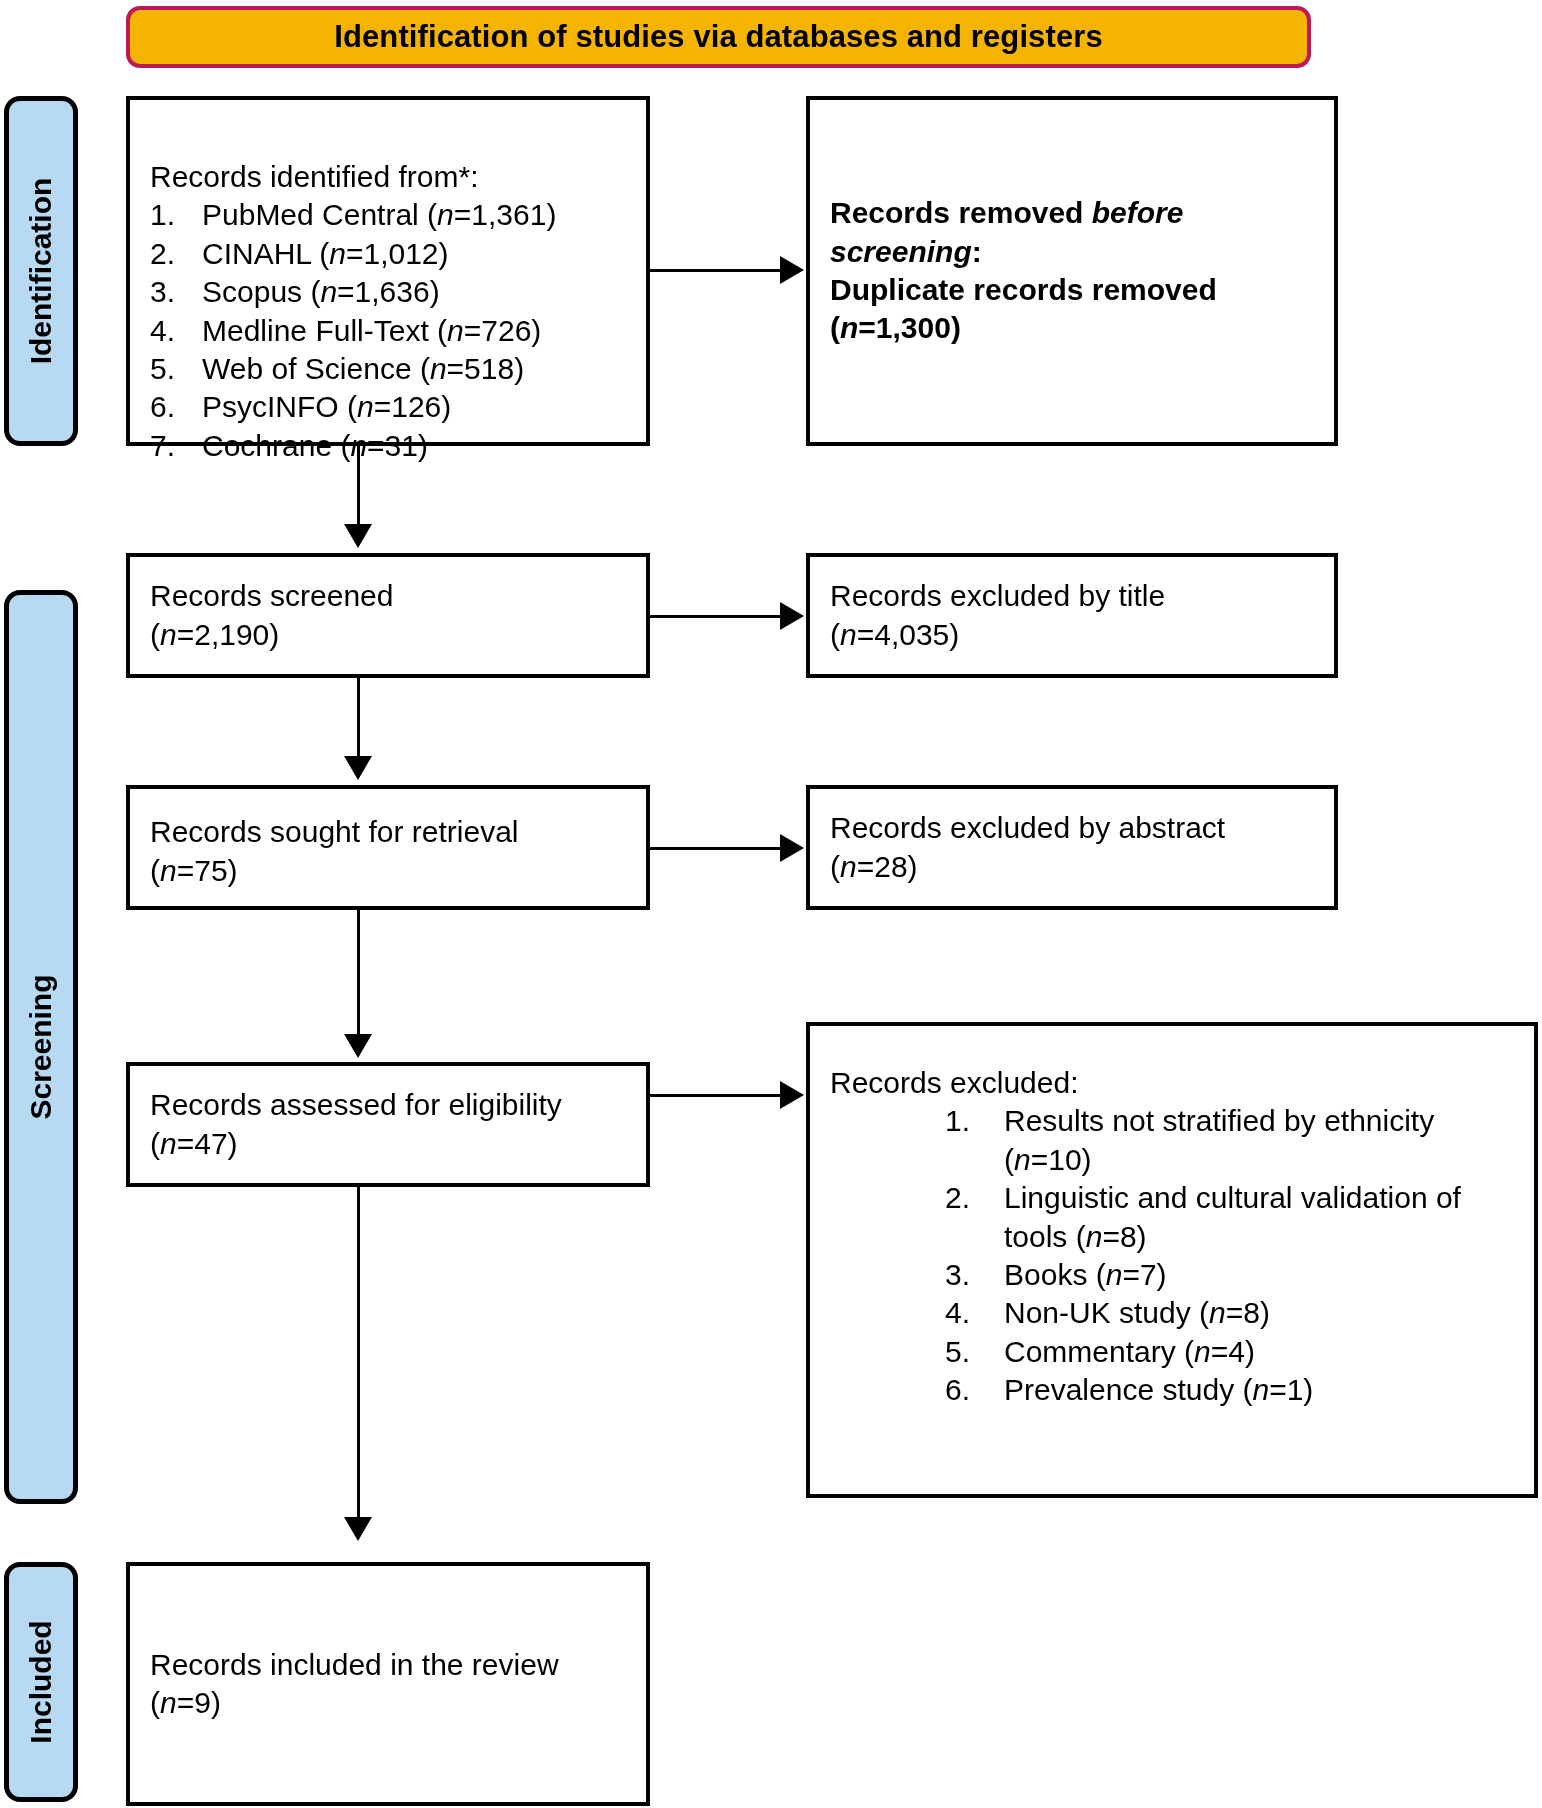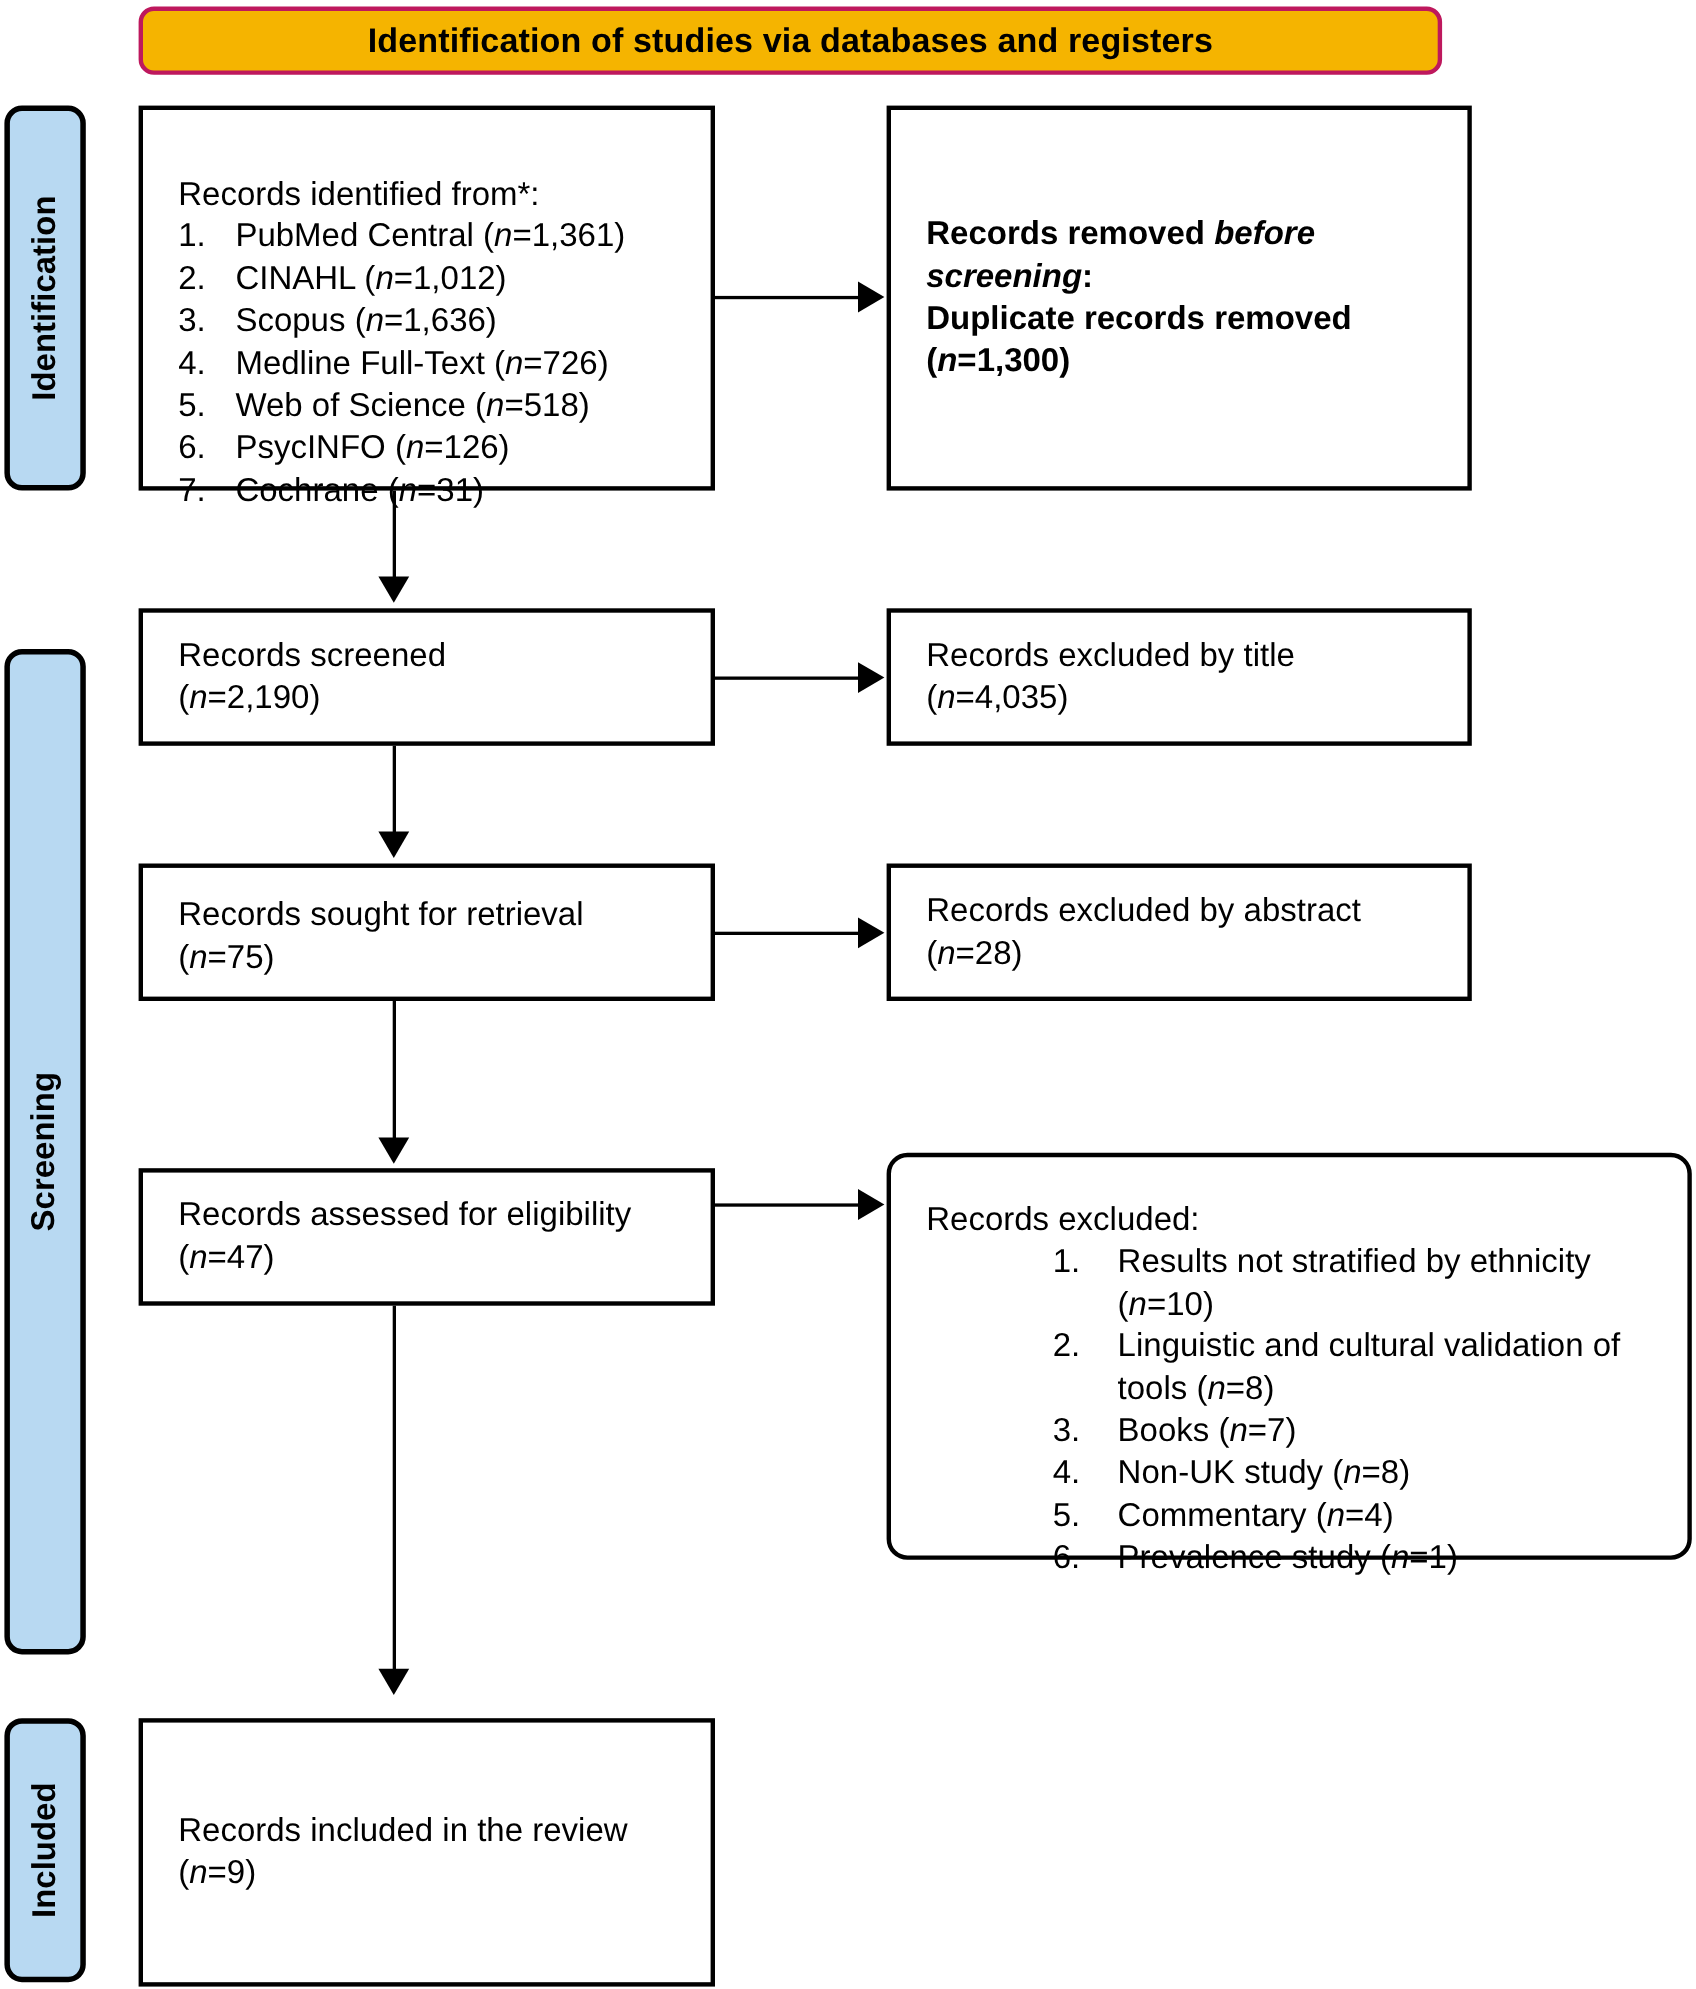--- a/index.html
+++ b/index.html
@@ -54,21 +54,21 @@
     line-height: 1;
     color: #000;
   }
 
   
   .node {
     position: absolute;
     box-sizing: border-box;
     background: #ffffff;
     border: 4px solid #000000;
-    padding: 16px 32px;
+    padding: 16px 20px;
   }
   .node .body {
     font-size: 30px;
     line-height: 1.28;
   }
   .node.v-center {
     display: flex;
     flex-direction: column;
     justify-content: center;
   }
@@ -241,21 +241,21 @@
   <div class="node v-center" style="left:126px; top:1062px; width:524px; height:125px;">
     <div class="body">
       <div>Records assessed for eligibility</div>
       <div><span>(</span><span class="nv">n</span><span>=47)</span></div>
     </div>
   </div>
 
   <div class="hline" style="left:650px; top:1094px; width:132px;"></div>
   <div class="arrow-right" style="left:780px; top:1081px;"></div>
 
-  <div class="node" style="left:806px; top:1048px; width:732px; height:370px;border-radius:19px;">
+  <div class="node" style="left:806px; top:1022px; width:732px; height:476px;">
     <div class="body" style="padding-top:22px;">
       <div>Records excluded:</div>
       <ol class="srcs indent-wide">
         <li>
           <span class="marker">1.</span>
           <span class="txt"><span>Results not stratified by ethnicity (</span><span class="nv">n</span><span>=10)</span></span>
         </li>
         <li>
           <span class="marker">2.</span>
           <span class="txt"><span>Linguistic and cultural validation of tools (</span><span class="nv">n</span><span>=8)</span></span>

